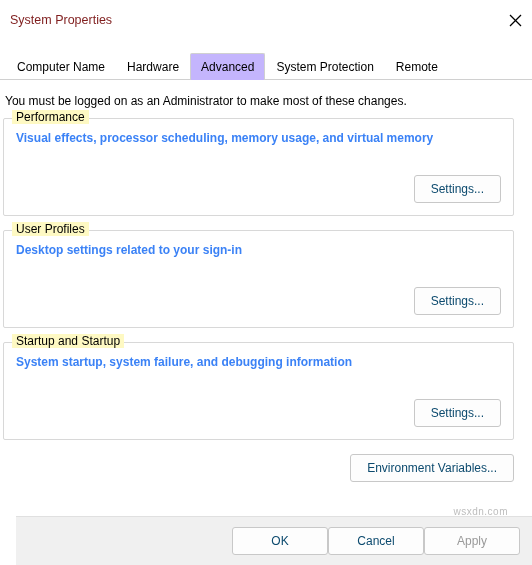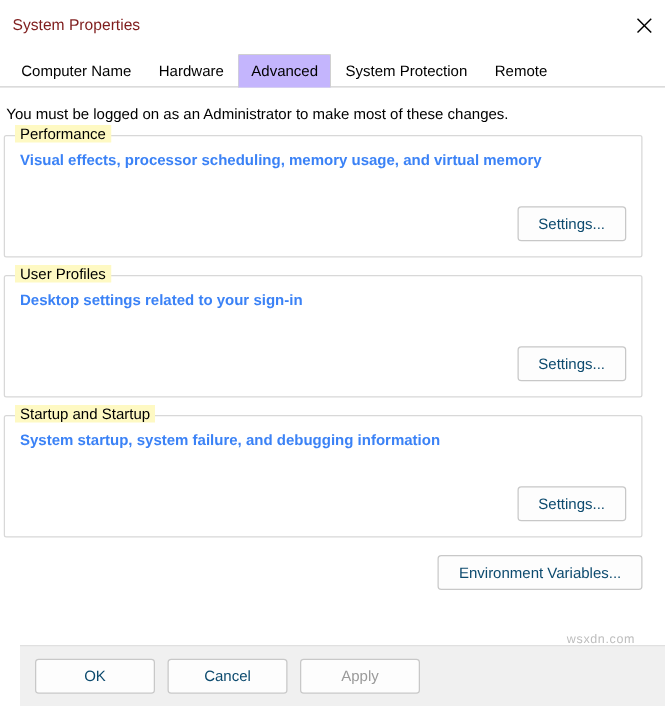--- a/index.html
+++ b/index.html
@@ -24,21 +24,21 @@
     .titlebar-title {
       font-size: 12.5px;
       color: #7f1d1d;
     }
     .close-x svg { display: block; }
     .tabstrip {
       display: flex;
       align-items: flex-end;
       padding: 0 6px;
       border-bottom: 1px solid #d0d0d0;
-      margin-top: 6px;
+      margin-top: 16px;
     }
     .tab {
       padding: 6px 10px 6px 10px;
       border: 1px solid transparent;
       border-bottom: none;
       position: relative;
       top: 1px;
       color: #000;
       cursor: default;
     }
@@ -95,21 +95,21 @@
       padding-right: 0;
     }
     .bottom-bar {
       position: absolute;
       left: 16px;
       right: 0;
       bottom: 0;
       background: #f0f0f0;
       border-top: 1px solid #e0e0e0;
       display: flex;
-      gap: 10px;
+      justify-content: flex-end;
       padding: 10px 12px;
     }
     .btn-wide {
       min-width: 96px;
       padding: 6px 18px;
     }
     .btn.disabled {
       color: #9a9a9a;
     }
     .watermark {

